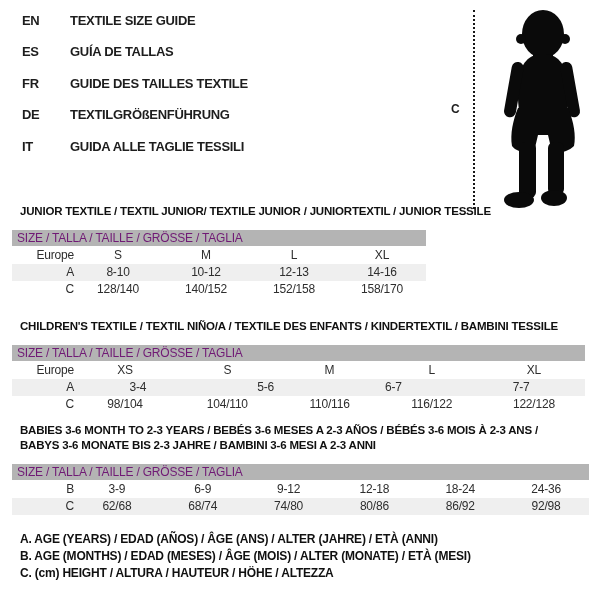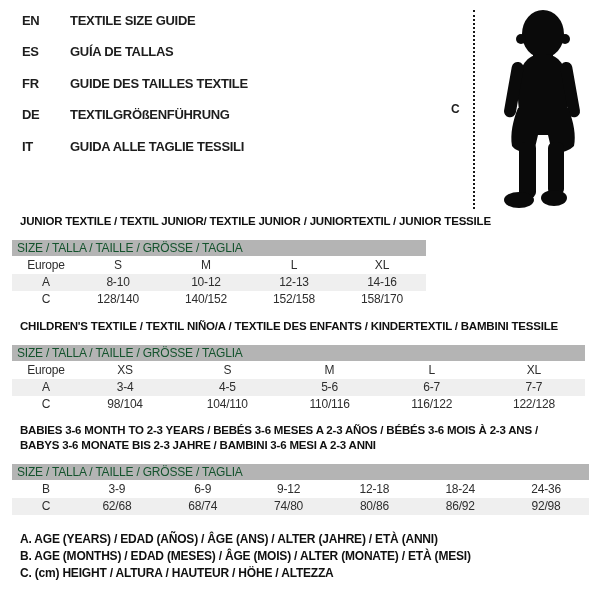--- a/index.html
+++ b/index.html
@@ -16,28 +16,28 @@
   
   .figure{position:absolute;left:450px;top:4px;width:148px;height:210px;}
   .height-line{position:absolute;left:23px;top:6px;height:199px;width:0;border-left:2px dotted #161616;}
   .height-label{position:absolute;left:1px;top:98px;font-size:12px;font-weight:bold;}
   .baby-svg{position:absolute;left:38px;top:0px;width:108px;height:210px;}
   
   .section{position:absolute;}
   .sec-titles{margin:0 0 11px 8px;}
   .sec-title{font-size:11.5px;font-weight:bold;letter-spacing:-0.2px;line-height:15px;color:#101010;white-space:nowrap;}
   .size-bar{
-    height:16px;line-height:16px;background:#b4b4b4;color:#14532d;
+    height:16px;line-height:16px;background:#b4b4b4;color:#701a75;
     font-size:12px;letter-spacing:-0.2px;padding-left:5px;margin-bottom:1px;
   }
   .size-table{width:100%;}
   .trow{display:flex;height:17px;line-height:17px;font-size:12px;letter-spacing:-0.2px;color:#2e2e2e;}
   .trow.shaded{background:#efefef;}
   .tcell{flex:1;text-align:center;}
-  .tcell.label{flex:0 0 56px;text-align:center;padding-left:6px;}
+  .tcell.label{flex:0 0 56px;text-align:right;padding-left:6px;}
   
   .legend{position:absolute;left:20px;top:531px;font-size:12px;font-weight:bold;letter-spacing:-0.2px;line-height:17px;color:#101010;white-space:nowrap;}
 </style>
 </head>
 <body>
 
 <div id="canvas">
 
   <div class="lang-header">
       <div class="lang-code">EN</div>
@@ -66,21 +66,21 @@
         <rect x="72" y="58" width="12" height="56" rx="6" transform="rotate(-10 78 62)"></rect>
         <path d="M30 104 L80 104 C86 118 88 132 86 142 C80 148 70 150 64 148 L60 131 L50 131 L46 148 C40 150 28 148 24 142 C22 130 25 116 30 104 Z"></path>
         <rect x="31" y="138" width="17" height="56" rx="6"></rect>
         <rect x="60" y="138" width="16" height="53" rx="6"></rect>
         <ellipse cx="31" cy="196" rx="15" ry="8"></ellipse>
         <ellipse cx="66" cy="194" rx="13" ry="8"></ellipse>
       </g>
     </svg>
   </div>
 
-  <div class="section" style="left:12px;top:214px;width:414px;">
+  <div class="section" style="left:12px;top:204px;width:414px;">
     <div class="sec-titles">
         <div class="sec-title">JUNIOR TEXTILE / TEXTIL JUNIOR/ TEXTILE JUNIOR / JUNIORTEXTIL / JUNIOR TESSILE</div>
       </div>
     <div class="size-bar">SIZE / TALLA / TAILLE / GRÖSSE / TAGLIA</div>
     <div class="size-table">
         <div class="trow">
           <div class="tcell label">Europe</div>
           <div class="tcell">S</div>
           <div class="tcell">M</div>
           <div class="tcell">L</div>
@@ -113,21 +113,20 @@
           <div class="tcell label">Europe</div>
           <div class="tcell">XS</div>
           <div class="tcell">S</div>
           <div class="tcell">M</div>
           <div class="tcell">L</div>
           <div class="tcell">XL</div>
         </div>
         <div class="trow shaded">
           <div class="tcell label">A</div>
           <div class="tcell">3-4</div>
-          <div class="tcell">4-5</div>
           <div class="tcell">5-6</div>
           <div class="tcell">6-7</div>
           <div class="tcell">7-7</div>
         </div>
         <div class="trow">
           <div class="tcell label">C</div>
           <div class="tcell">98/104</div>
           <div class="tcell">104/110</div>
           <div class="tcell">110/116</div>
           <div class="tcell">116/122</div>

